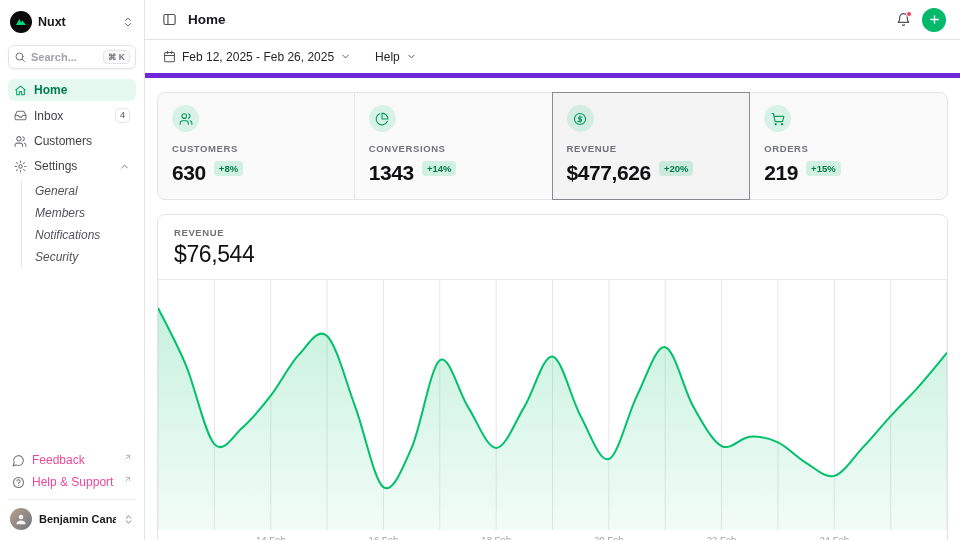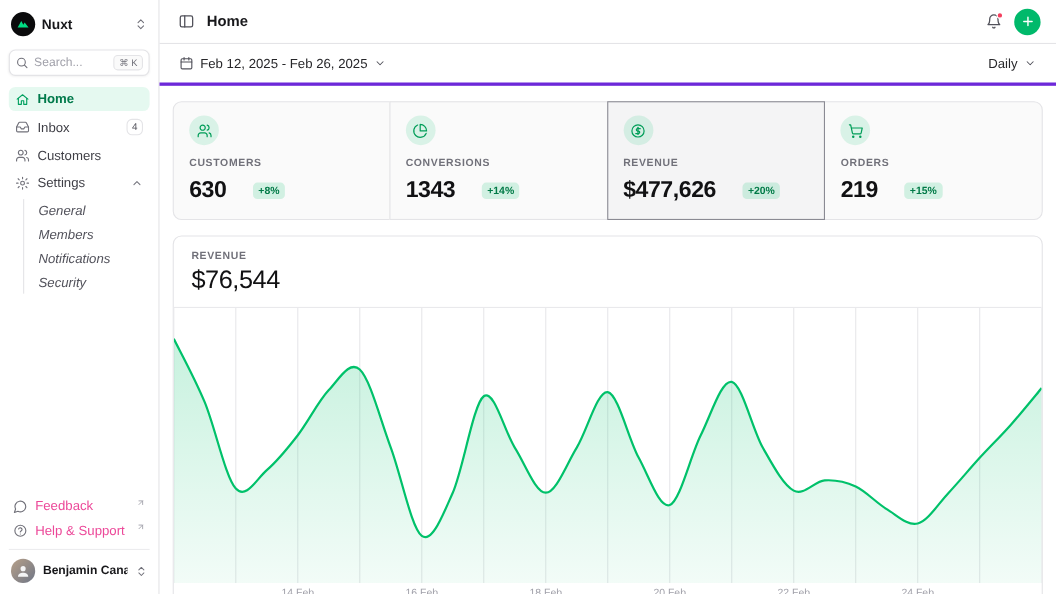--- a/index.html
+++ b/index.html
@@ -18,21 +18,21 @@
   }
   .ws-row { display:flex; align-items:center; gap:6px; padding:3px 2px; border-radius:6px; cursor:pointer;justify-content:space-between; }
   .logo { width:22px; height:22px; border-radius:50%; background:#0b0b0c; display:flex; align-items:center; justify-content:center; flex:none; }
   .logo svg { width:12px; height:12px; }
   .ws-name { font-weight:700; font-size:12.5px; flex:1; }
   .muted-icon { color:#71717a; display:flex; }
 
   .search {
     margin-top:9px; display:flex; align-items:center; gap:5px;
     border:1px solid #e4e4e7; border-radius:6px; padding:4px 5px;
-    background:#fff; box-shadow:0 1px 2px rgba(0,0,0,.05); cursor:text;
+    background:#fff; box-shadow:0 1px 2px rgba(0,0,0,.05); cursor:text;font-weight:bold;
   }
   .search .ph { color:#a1a1aa; font-size:11px; flex:1; }
   .kbd { font-size:8.5px; color:#71717a; border:1px solid #e4e4e7; border-radius:4px; padding:1px 4px; background:#fafafa; white-space:nowrap; }
 
   nav { margin-top:10px; display:flex; flex-direction:column; gap:3px; }
   .nav-item {
     display:flex; align-items:center; gap:7px; padding:4px 6px;
     border-radius:6px; font-size:12px; color:#3f3f46; cursor:pointer;
   }
   .nav-item .icon { color:#71717a; }
@@ -52,35 +52,35 @@
   .user-name { font-size:11px; font-weight:700; flex:1; white-space:nowrap; overflow:hidden; }
 
   
   main { flex:1; display:flex; flex-direction:column; min-width:0; }
   .topbar { height:40px; min-height:40px; border-bottom:1px solid #e4e4e7; display:flex; align-items:center; padding:0 14px; gap:8px; }
   .icon-btn { background:none; border:none; display:flex; align-items:center; color:#52525b; padding:3px; border-radius:6px; cursor:pointer; position:relative; }
   .topbar-title { font-size:13.5px; font-weight:700; flex:1; }
   .notif-dot { position:absolute; top:2px; right:2px; width:6px; height:6px; border-radius:50%; background:#f43f5e; border:1px solid #fff; }
   .plus-btn { width:24px; height:24px; border-radius:50%; border:none; background:#00b96b; color:#fff; display:flex; align-items:center; justify-content:center; cursor:pointer; }
 
-  .toolbar { height:38px; min-height:38px; border-bottom:3px solid #6d28d9; display:flex; align-items:center; padding:0 14px;justify-content:space-between; }
+  .toolbar { height:38px; min-height:38px; border-bottom:5px solid #6d28d9; display:flex; align-items:center; gap:16px; padding:0 14px; }
   .tb-btn { display:flex; align-items:center; gap:6px; font-size:12px; color:#27272a; background:none; border:none; cursor:pointer; padding:4px 4px; border-radius:6px; font-family:inherit; }
   .tb-btn .icon { color:#52525b; }
   .chev-sm { color:#71717a; display:flex; }
 
   .content { flex:1; padding:14px 12px; overflow:hidden; }
 
   .stats { display:grid; grid-template-columns:repeat(4,1fr); }
   .stat-card { background:#fafafa; border:1px solid #e4e4e7; padding:12px 14px 14px; margin-left:-1px; position:relative; cursor:pointer; }
   .stat-card:first-child { margin-left:0; border-radius:8px 0 0 8px; }
   .stat-card:last-child { border-radius:0 8px 8px 0; }
   .stat-card.selected { border-color:#8a8a93; background:#f4f4f5; z-index:2; }
   .stat-icon { width:27px; height:27px; border-radius:50%; background:rgba(0,193,106,0.13); color:#009d58; display:flex; align-items:center; justify-content:center; margin-bottom:11px; }
   .stat-label { font-size:9.5px; letter-spacing:.6px; color:#71717a; font-weight:600; margin-bottom:7px; }
-  .stat-value-row { display:flex; align-items:center; gap:24px; }
+  .stat-value-row { display:flex; align-items:flex-start; gap:8px; }
   .stat-value { font-size:21px; font-weight:700; letter-spacing:-0.4px; color:#111113; }
   .delta-badge { font-size:9.5px; font-weight:700; color:#027a47; background:rgba(0,193,106,0.16); border-radius:4px; padding:2px 5px; }
 
   .chart-card { margin-top:14px; border:1px solid #e4e4e7; border-radius:8px; background:#fff; overflow:hidden; }
   .chart-head { padding:12px 16px 11px; border-bottom:1px solid #e9e9ec; }
   .chart-label { font-size:9.5px; color:#71717a; letter-spacing:.6px; font-weight:600; }
   .chart-value { font-size:23px; font-weight:400; margin-top:3px; letter-spacing:-0.4px; color:#111113; }
   .plot { position:relative; height:250px; }
   .plot svg { position:absolute; inset:0; width:100%; height:100%; display:block; }
   .ticks { position:relative; height:20px; }
@@ -268,21 +268,21 @@
             </svg>
         </span>
         <span>Feb 12, 2025 - Feb 26, 2025</span>
         <span class="chev-sm">
           <svg class="icon" width="11" height="11" viewBox="0 0 24 24" fill="none" stroke="currentColor" stroke-width="2" stroke-linecap="round" stroke-linejoin="round">
               <path d="m6 9 6 6 6-6"></path>
             </svg>
         </span>
       </button>
       <button class="tb-btn">
-        <span>Daily</span>
+        <span>Help</span>
         <span class="chev-sm">
           <svg class="icon" width="11" height="11" viewBox="0 0 24 24" fill="none" stroke="currentColor" stroke-width="2" stroke-linecap="round" stroke-linejoin="round">
               <path d="m6 9 6 6 6-6"></path>
             </svg>
         </span>
       </button>
     </div>
 
     <div class="content">
 

